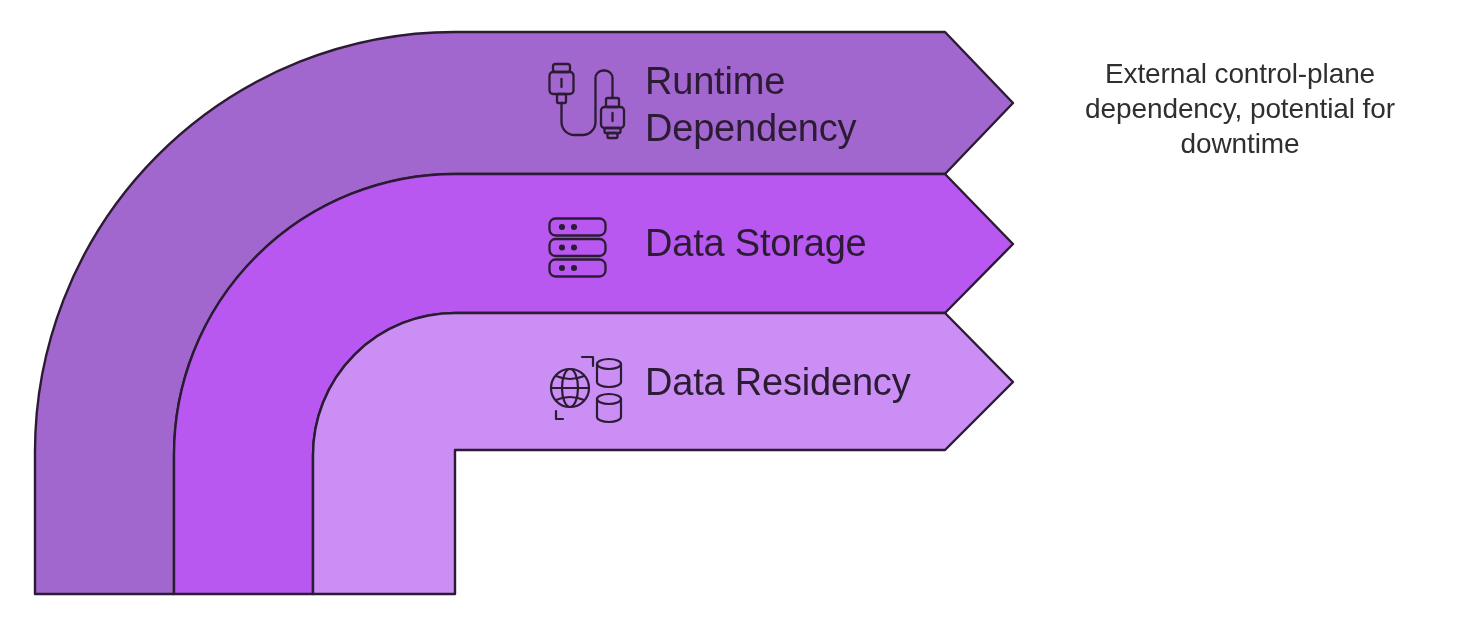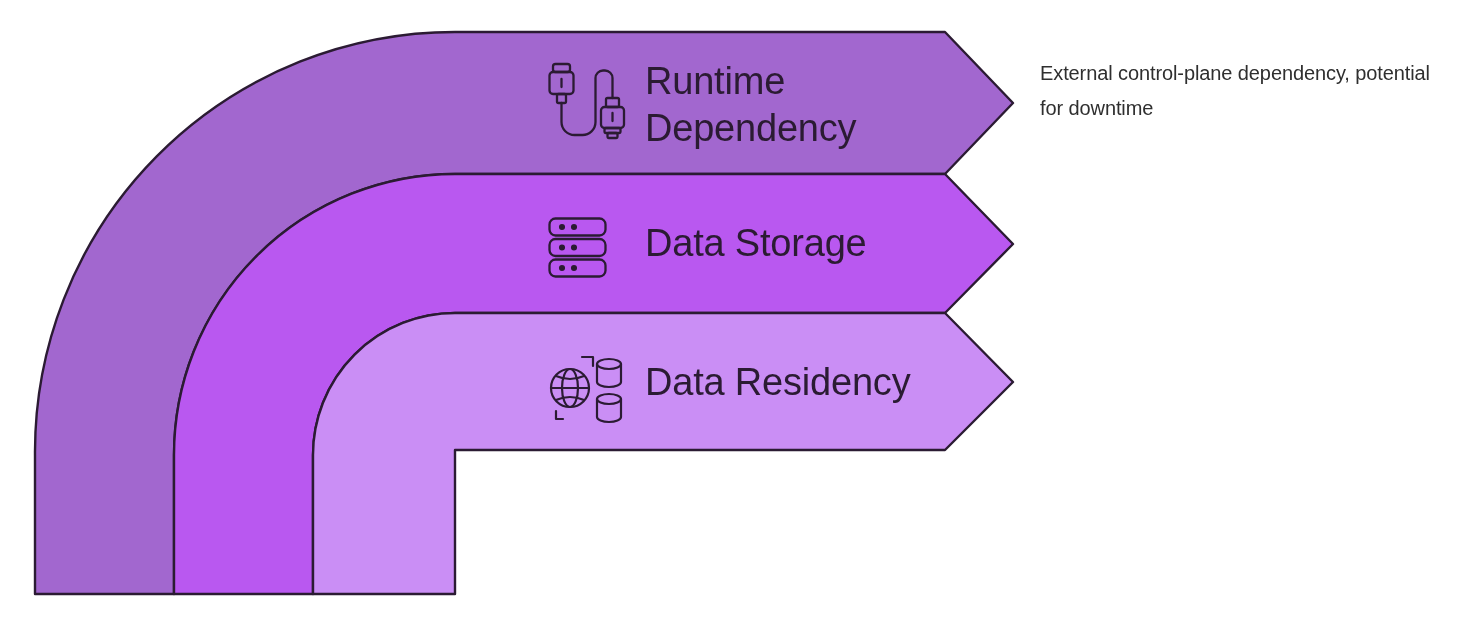--- a/index.html
+++ b/index.html
@@ -12,39 +12,40 @@
     height: 630px;
     font-family: "Liberation Sans", sans-serif;
     overflow: hidden;
     position: relative;
   }
   #stage {
     position: absolute;
     left: 0; top: 0;
     width: 1474px;
     height: 536px;
+    text-align: center;
   }
   .diagram-svg {
     position: absolute;
     left: 0; top: 0;
     width: 1474px;
     height: 630px;
   }
   .band-label {
     font-family: "Liberation Sans", sans-serif;
     font-size: 38px;
     font-weight: 400;
     fill: #2b1b33;
     letter-spacing: -0.2px;
     dominant-baseline: middle;
   }
   .desc-block {
     position: absolute;
     font-family: "Liberation Sans", sans-serif;
-    font-size: 20px;
+    font-size: 28px;
     line-height: 35px;
     color: #2f2f2f;
     letter-spacing: -0.1px;
     width: 400px;
   }
   #desc-0 { left: 1040px; top: 56px; }
   #desc-1 { left: 1040px; top: 196px; }
   #desc-2 { left: 1040px; top: 336px; }
 </style>
 </head>

